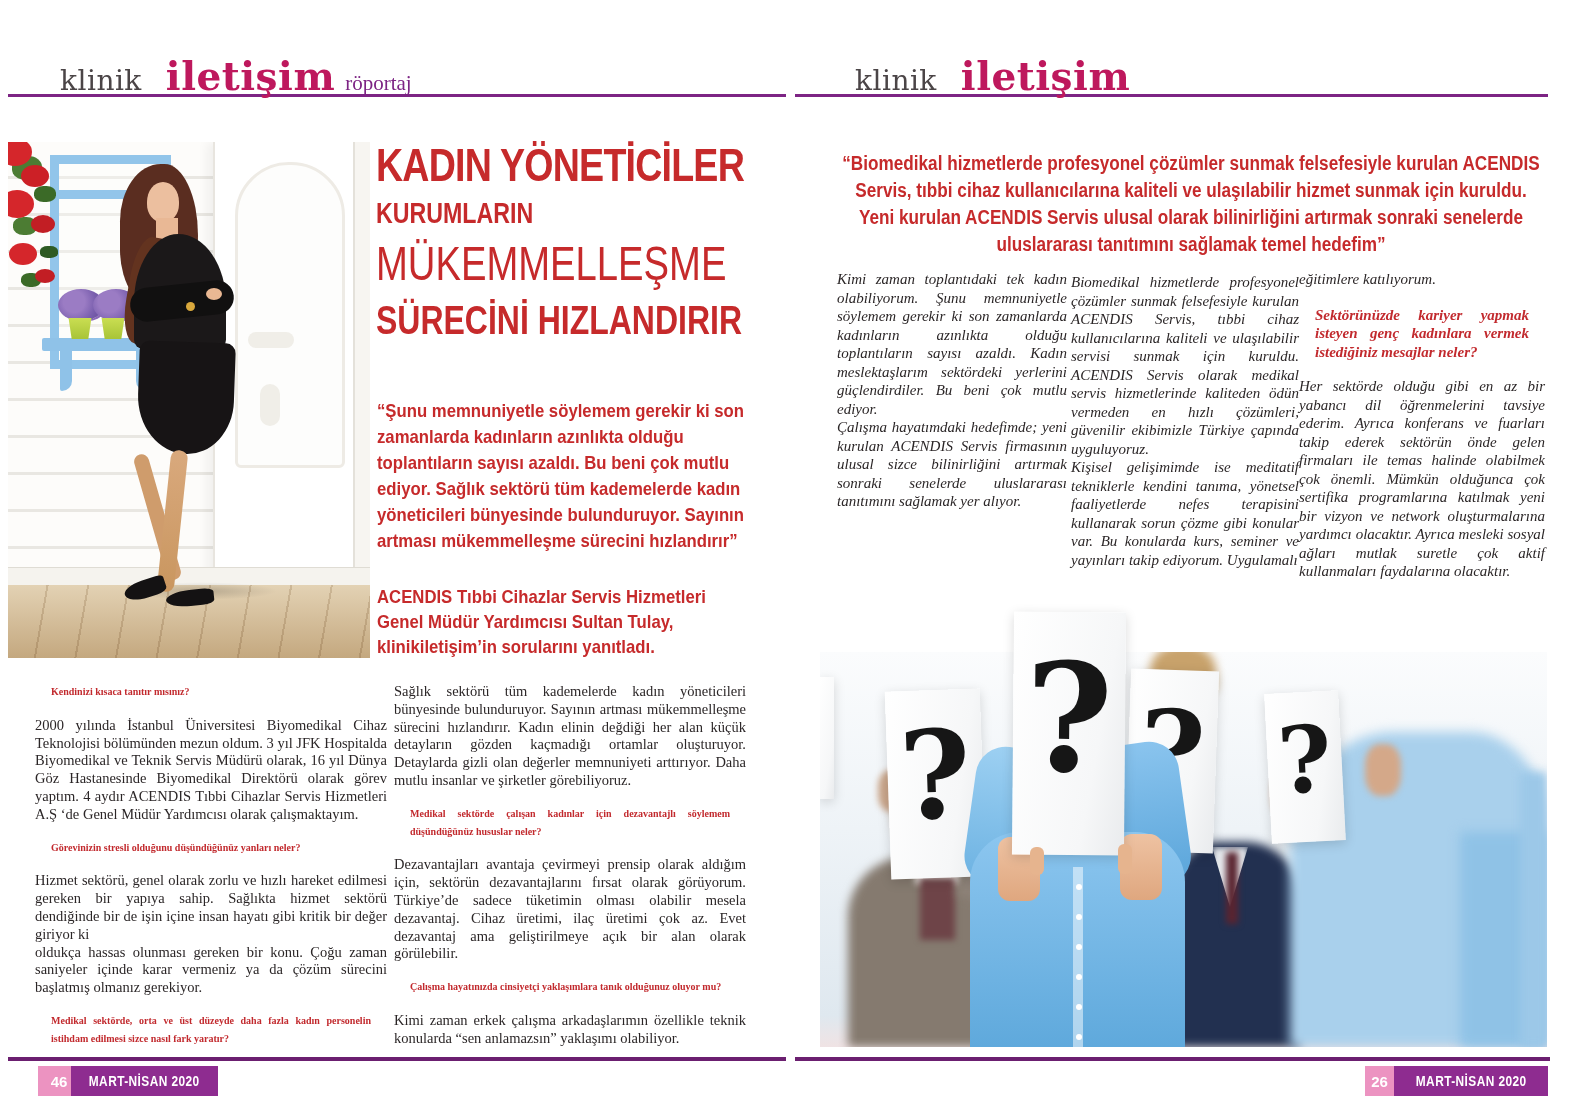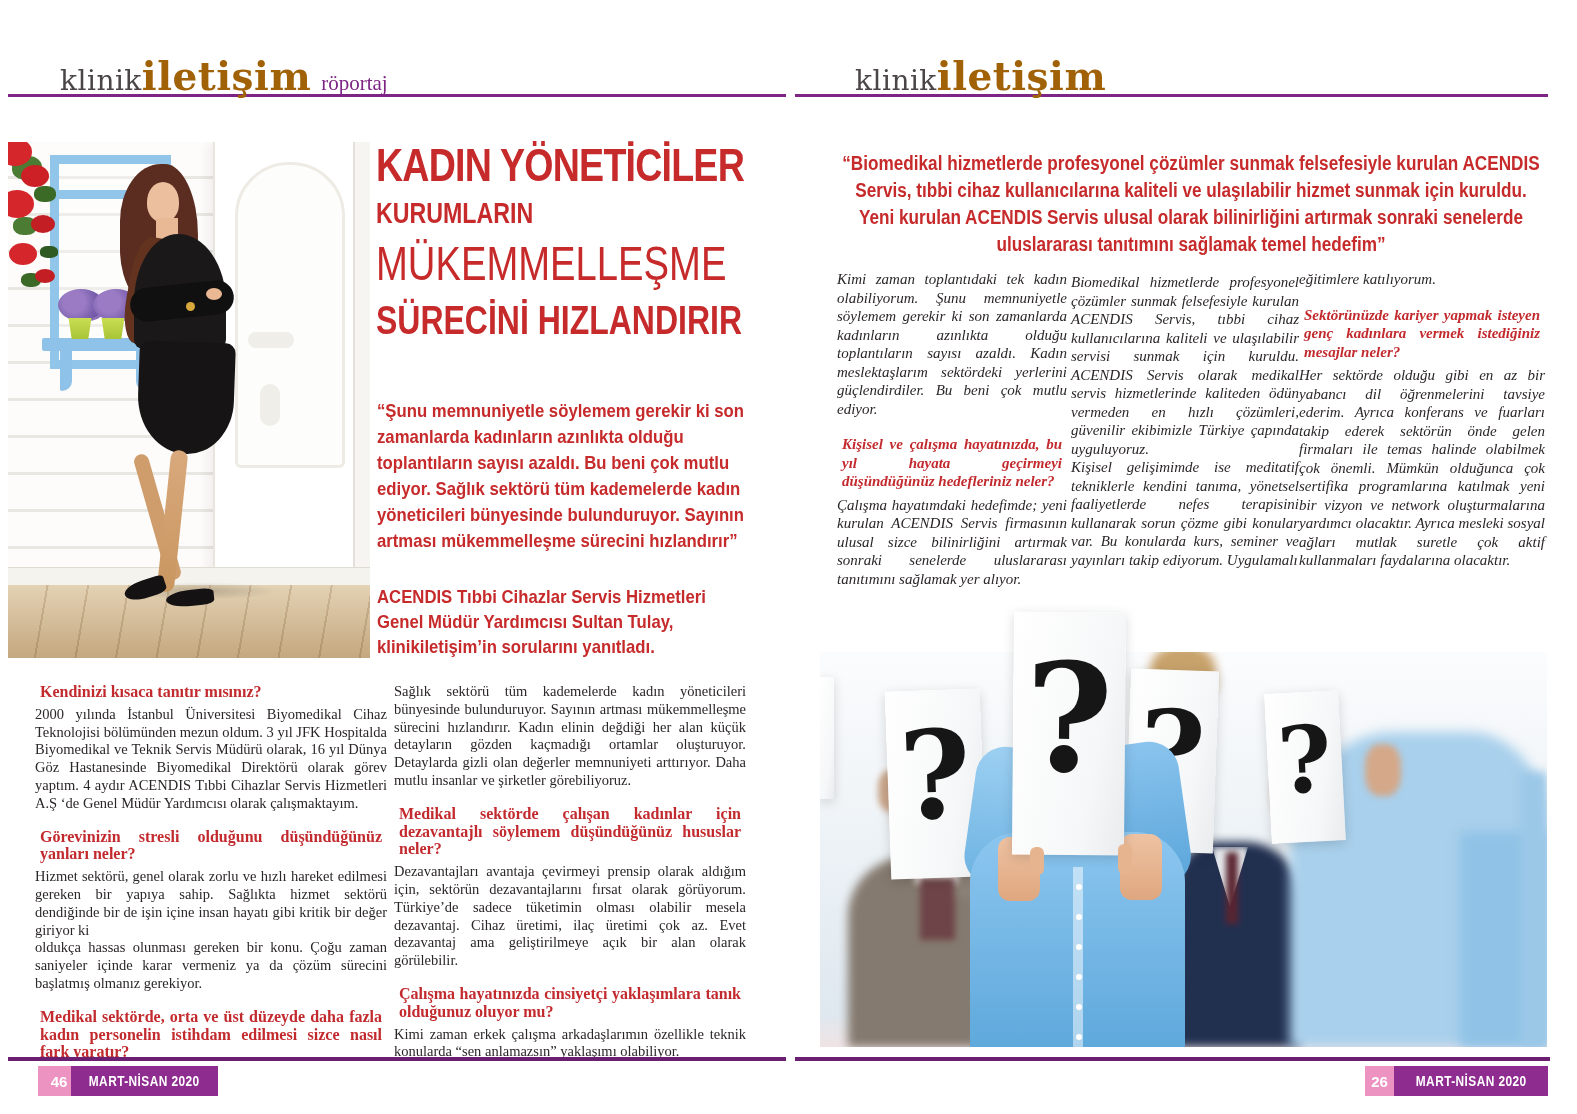--- a/index.html
+++ b/index.html
@@ -2,42 +2,42 @@
 <html><head>
 <meta charset="utf-8">
 <style>
   html,body{margin:0;padding:0;background:#ffffff;}
   .spread{position:relative;width:1577px;height:1114px;background:#fff;overflow:hidden;
           font-family:"Liberation Serif",serif;color:#2b2627;}
   
   .rule{position:absolute;height:3px;background:#7d2484;z-index:1;}
   .logo{position:absolute;display:flex;align-items:baseline;z-index:2;white-space:nowrap;}
   .lg-k{font-family:"DejaVu Serif",serif;font-weight:500;font-size:28px;color:#4b4547;letter-spacing:.5px;}
-  .lg-i{font-family:"DejaVu Serif",serif;font-weight:600;font-size:39px;color:#a16207;letter-spacing:.5px;}
+  .lg-i{font-family:"DejaVu Serif",serif;font-weight:600;font-size:39px;color:#be185d;letter-spacing:.5px;margin-left:24px;}
   .lg-tag{font-family:"Liberation Serif",serif;font-size:21px;color:#7d2484;margin-left:10px;}
   
   .hl{position:absolute;color:#c62a2b;font-family:"Liberation Sans",sans-serif;white-space:nowrap;
       transform-origin:0 50%;line-height:1;}
   .hl1{left:376px;top:141px;font-size:47px;font-weight:700;transform:scaleX(.80);letter-spacing:-1px;}
   .hl2{left:376px;top:199px;font-size:29px;font-weight:700;transform:scaleX(.80);}
   .hl3{left:376px;top:239px;font-size:49px;font-weight:500;transform:scaleX(.78);}
   .hl4{left:376px;top:300px;font-size:41px;font-weight:700;transform:scaleX(.78);}
   .redquote{position:absolute;color:#c62a2b;font-family:"Liberation Sans",sans-serif;font-weight:700;}
   .lquote{left:377px;top:398px;width:432px;font-size:19px;line-height:26px;
           transform:scaleX(.88);transform-origin:0 0;}
   .byline{left:377px;top:584px;width:470px;font-size:19px;line-height:25px;
           transform:scaleX(.88);transform-origin:0 0;white-space:pre-line;}
   .rquote{left:791px;top:150px;width:800px;font-size:19.5px;line-height:27px;text-align:center;
           transform:scaleX(.88);transform-origin:50% 0;}
   
   .col{position:absolute;}
   .col p{margin:0;text-align:justify;}
-  .col h3{margin:5px;color:#c22a2e;font-weight:700;text-align:justify;}
+  .col h3{margin:16px;color:#c22a2e;font-weight:700;text-align:justify;}
   .colL{width:352px;font-size:14.5px;line-height:17.8px;}
-  .colL h3{font-size:16px;line-height:17.8px;margin-top:15px;}
+  .colL h3{font-size:10px;line-height:17.8px;margin-top:15px;}
   .colR{font-size:15px;line-height:18.5px;font-style:italic;}
   .colR h3{font-size:15px;line-height:18.5px;margin-top:17px;}
   .gap-top{margin-top:15px;}
   .preline{white-space:pre-line;}
   
   .f-rule{position:absolute;height:4px;background:#6b1f70;}
   .f-pink{position:absolute;top:1066px;height:30px;background:#ec93c1;display:flex;align-items:center;justify-content:center;
           color:#fff;font-family:"Liberation Sans",sans-serif;font-weight:700;font-size:15px;}
   .f-purple{position:absolute;top:1066px;height:30px;background:#8e2c90;display:flex;align-items:center;justify-content:center;
           color:#fff;font-family:"Liberation Sans",sans-serif;font-weight:700;font-size:14px;}
@@ -219,21 +219,20 @@
   <div class="rule" style="left:795px;top:94px;width:753px;"></div>
   <div class="logo" style="left:855px;top:53px;">
     <span class="lg-k">klinik</span>
       <span class="lg-i">iletişim</span>
   </div>
 
   <div class="redquote rquote">“Biomedikal hizmetlerde profesyonel çözümler sunmak felsefesiyle kurulan ACENDIS Servis, tıbbi cihaz kullanıcılarına kaliteli ve ulaşılabilir hizmet sunmak için kuruldu. Yeni kurulan ACENDIS Servis ulusal olarak bilinirliğini artırmak sonraki senelerde uluslararası tanıtımını sağlamak temel hedefim”</div>
 
   <div class="col colR" style="left:837px;top:270px;width:230px;">
     <p>Kimi zaman toplantıdaki tek kadın olabiliyorum. Şunu memnuniyetle söylemem gerekir ki son zamanlarda kadınların azınlıkta olduğu toplantıların sayısı azaldı. Kadın meslektaşlarım sektördeki yerlerini güçlendirdiler. Bu beni çok mutlu ediyor.</p>
-    <h3>Kişisel ve çalışma hayatınızda, bu yıl hayata geçirmeyi düşündüğünüz hedefleriniz neler?</h3>
     <p>Çalışma hayatımdaki hedefimde; yeni kurulan ACENDIS Servis firmasının ulusal sizce bilinirliğini artırmak sonraki senelerde uluslararası tanıtımını sağlamak yer alıyor.</p>
   </div>
   <div class="col colR" style="left:1071px;top:273px;width:228px;">
     <p>Biomedikal hizmetlerde profesyonel çözümler sunmak felsefesiyle kurulan ACENDIS Servis, tıbbi cihaz kullanıcılarına kaliteli ve ulaşılabilir servisi sunmak için kuruldu. ACENDIS Servis olarak medikal servis hizmetlerinde kaliteden ödün vermeden en hızlı çözümleri, güvenilir ekibimizle Türkiye çapında uyguluyoruz.</p>
     <p class="gap-top">Kişisel gelişimimde ise meditatif tekniklerle kendini tanıma, yönetsel faaliyetlerde nefes terapisini kullanarak sorun çözme gibi konular var. Bu konularda kurs, seminer ve yayınları takip ediyorum. Uygulamalı</p>
   </div>
   <div class="col colR" style="left:1299px;top:270px;width:246px;">
     <p>eğitimlere katılıyorum.</p>
     <h3>Sektörünüzde kariyer yapmak isteyen genç kadınlara vermek istediğiniz mesajlar neler?</h3>
     <p>Her sektörde olduğu gibi en az bir yabancı dil öğrenmelerini tavsiye ederim. Ayrıca konferans ve fuarları takip ederek sektörün önde gelen firmaları ile temas halinde olabilmek çok önemli. Mümkün olduğunca çok sertifika programlarına katılmak yeni bir vizyon ve network oluşturmalarına yardımcı olacaktır. Ayrıca mesleki sosyal ağları mutlak suretle çok aktif kullanmaları faydalarına olacaktır.</p>

